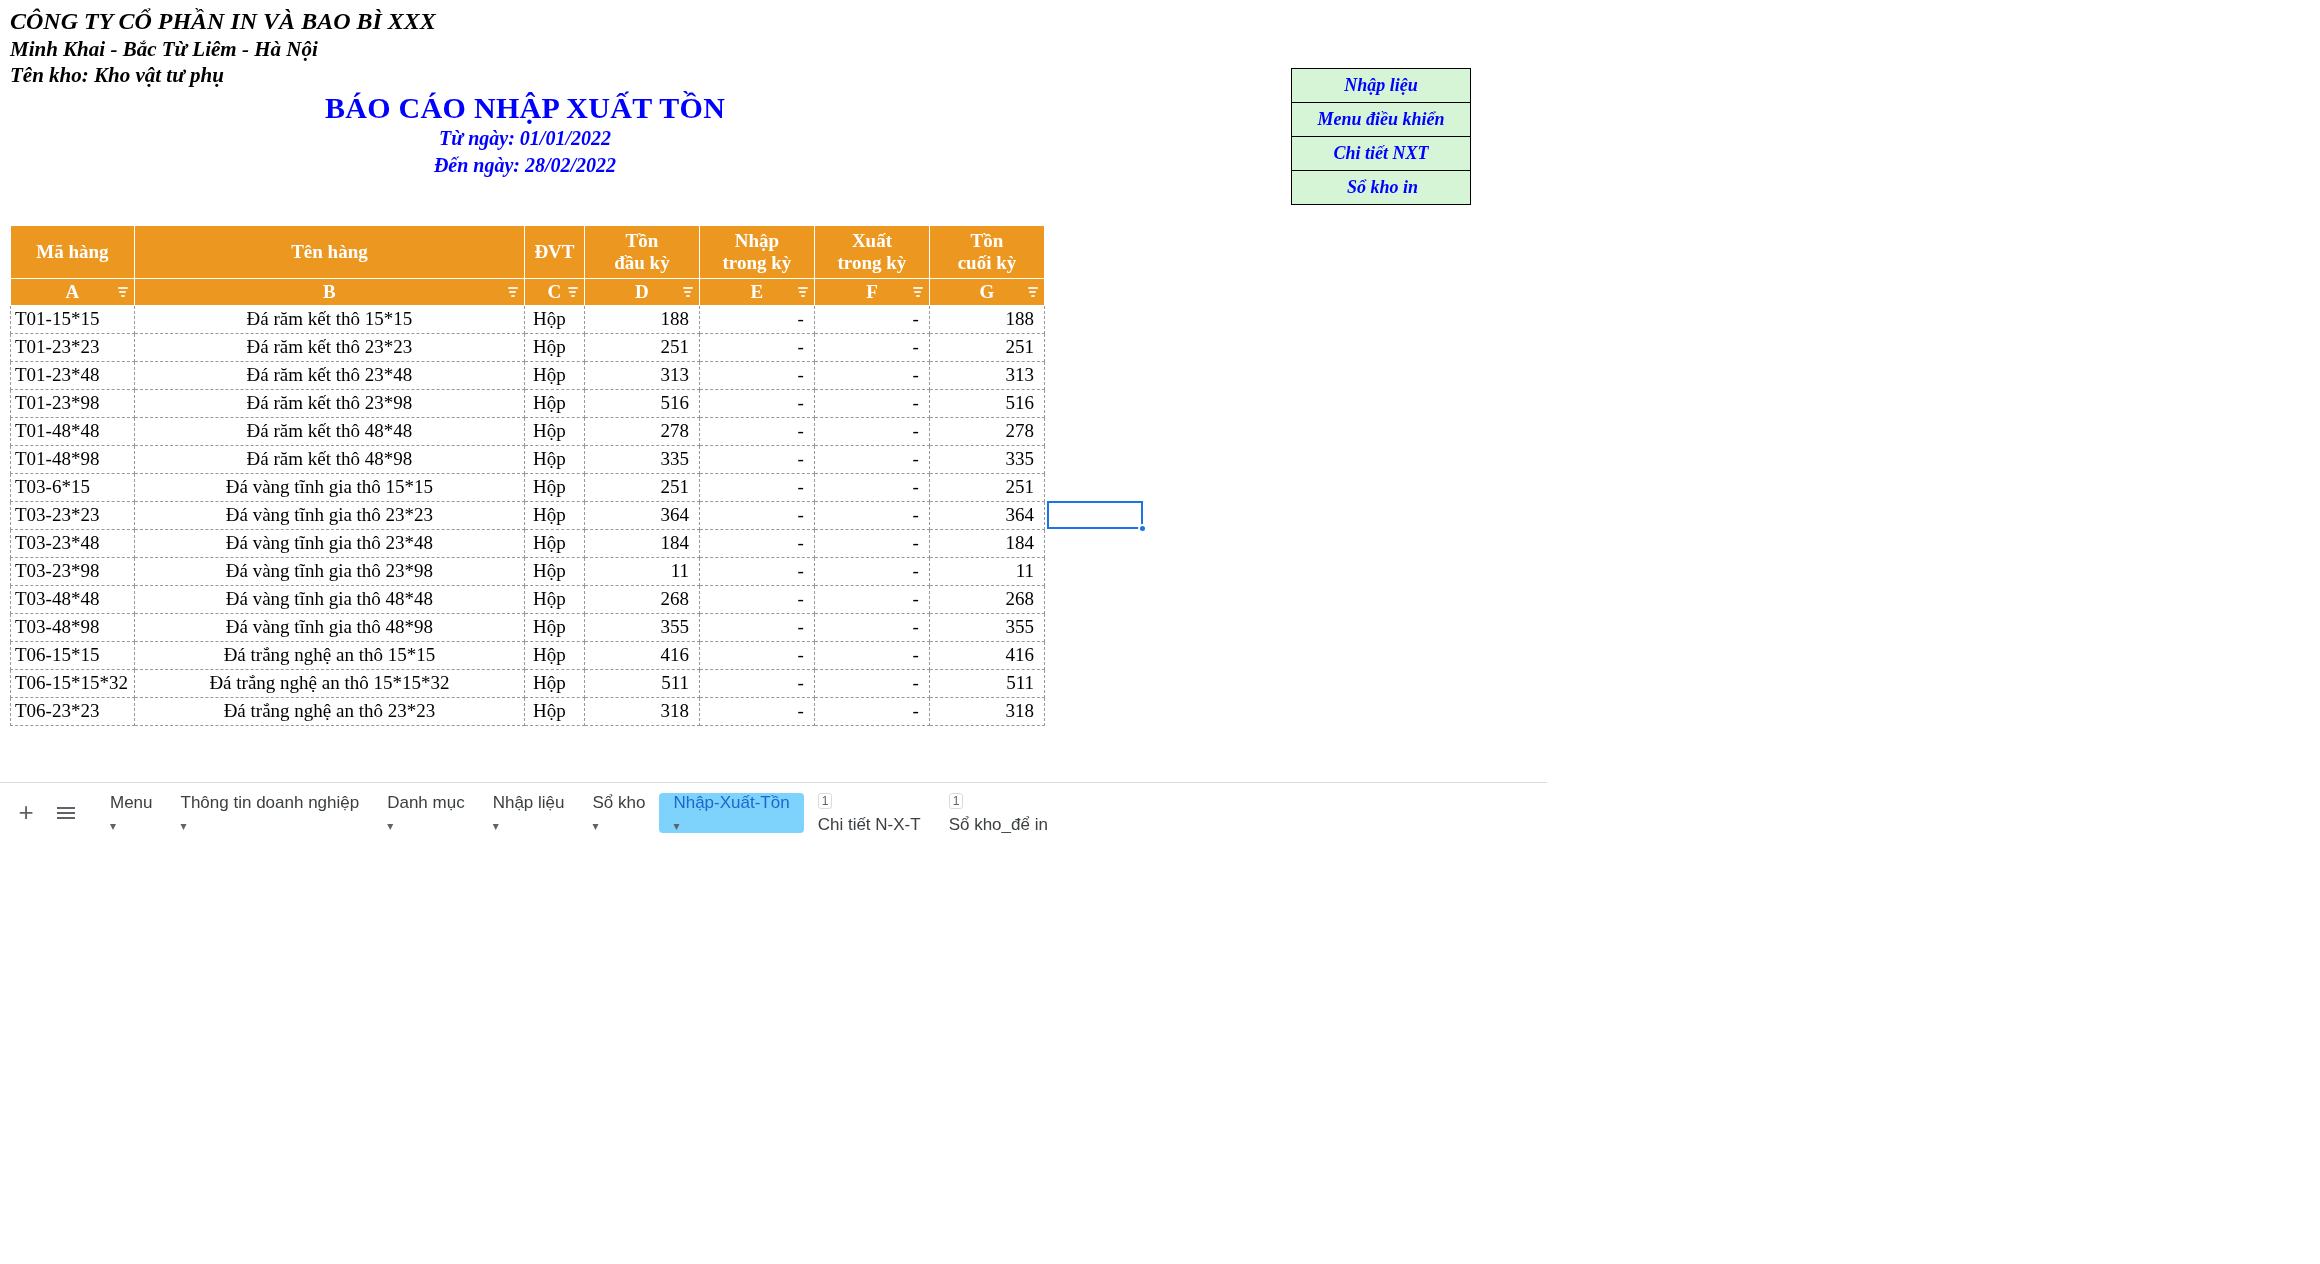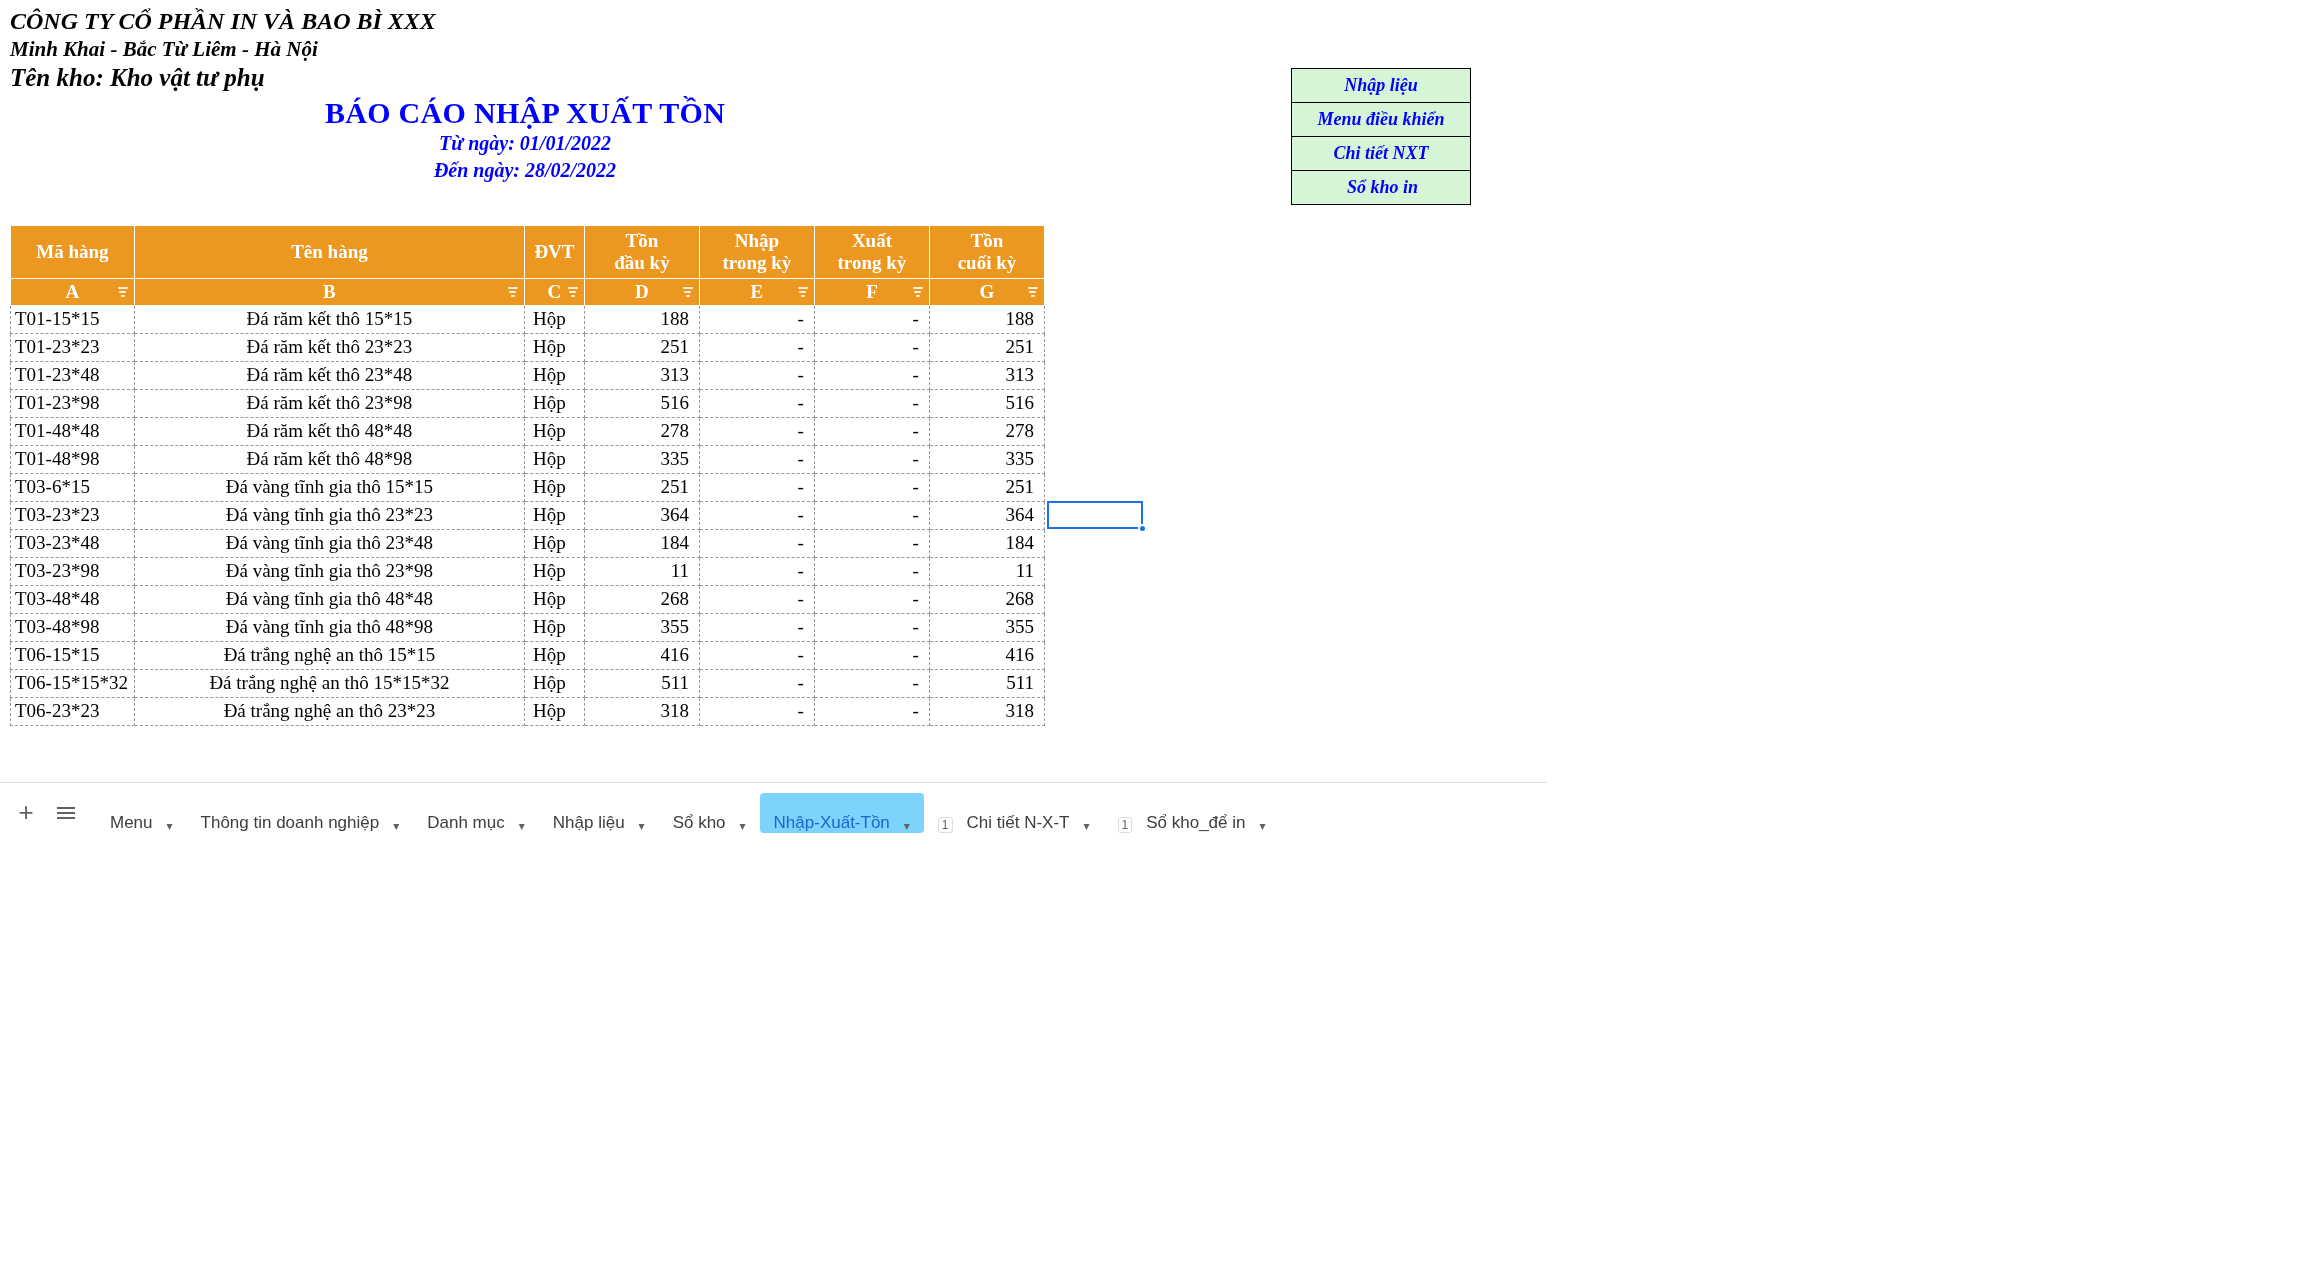--- a/index.html
+++ b/index.html
@@ -2,21 +2,21 @@
 <html><head>
 <meta charset="utf-8">
 <style>
   * { box-sizing: border-box; }
   html, body { margin:0; padding:0; font-family: "Times New Roman", serif; color:#000; background:#fff; }
   .page { position:relative; width:1547px; height:842px; }
   .content { position:absolute; left:0; top:0; right:0; bottom:60px; overflow:hidden; }
   .header-block { padding:6px 10px 0 10px; }
   .company { font-style:italic; font-weight:bold; font-size:24px; line-height:1.25; }
   .address  { font-style:italic; font-weight:bold; font-size:21px; line-height:1.25; }
-  .kho-line { font-style:italic; font-weight:bold; font-size:25px; line-height:1.25; }
+  .kho-line { font-style:italic; font-weight:bold; font-size:21px; line-height:1.25; }
 
   .title-block { width:1030px; text-align:center; margin-top:2px; }
   .title { font-weight:bold; color:#0000ff; font-size:30px; letter-spacing:0.3px; }
   .daterange { font-style:italic; font-weight:bold; color:#0000ff; font-size:20px; line-height:1.35; }
 
   .buttons { position:absolute; right:76px; top:68px; width:180px; border:1px solid #000; }
   .buttons .btn { background:#d6f5d6; border-bottom:1px solid #000; text-align:center; padding:6px 4px; font-family:"Times New Roman", serif; font-style:italic; font-weight:bold; color:#0000ff; font-size:18px; cursor:pointer; }
   .buttons .btn:last-child { border-bottom:none;padding-left:7px; }
 
   .table-wrap { position:absolute; left:10px; top:225px; right:10px; bottom:0; overflow:hidden; }
@@ -40,21 +40,21 @@
   .col-num   { width:115px; text-align:right; padding-right:10px; }
 
   tbody .col-code { text-align:left; padding-left:4px; }
 
   .sel-cell { position:absolute; border:2px solid #1a73e8; background:transparent; }
   .sel-handle { position:absolute; width:9px; height:9px; background:#1a73e8; border-radius:50%; border:2px solid #fff; }
 
   
   .sheetbar { position:absolute; left:0; right:0; bottom:0; height:60px; background:#fff; border-top:1px solid #dadce0; font-family: Arial, sans-serif; display:flex; align-items:center; padding:0 6px; }
   .sb-btn { display:flex; align-items:center; justify-content:center; height:40px; min-width:40px; border-radius:4px; cursor:pointer; color:#5f6368; }
-  .sb-tab { display:flex; align-items:flex-end; gap:14px; padding:0 14px; height:40px; border-radius:4px; cursor:pointer; color:#3c4043; font-size:17px; }
+  .sb-tab { display:flex; align-items:flex-start; gap:6px; padding:0 14px; height:40px; border-radius:4px; cursor:pointer; color:#3c4043; font-size:17px;flex-direction:column; }
   .sb-tab.active { background:#7dd3fc; color:#1967d2; font-weight:500; }
   .sb-tab .caret, .sb-btn .caret { font-size:12px; color:#5f6368; }
   .sb-sep { width:10px; }
   .badge { font-size:12px; color:#5f6368; border:1px solid #dadce0; border-radius:3px; padding:0 3px; line-height:14px; }
   .plus { font-size:26px; font-weight:300; }
   .hamb { display:inline-flex; flex-direction:column; gap:3px; }
   .hamb span { display:block; width:18px; height:2px; background:#5f6368; }
 </style>
 </head>
 <body>

